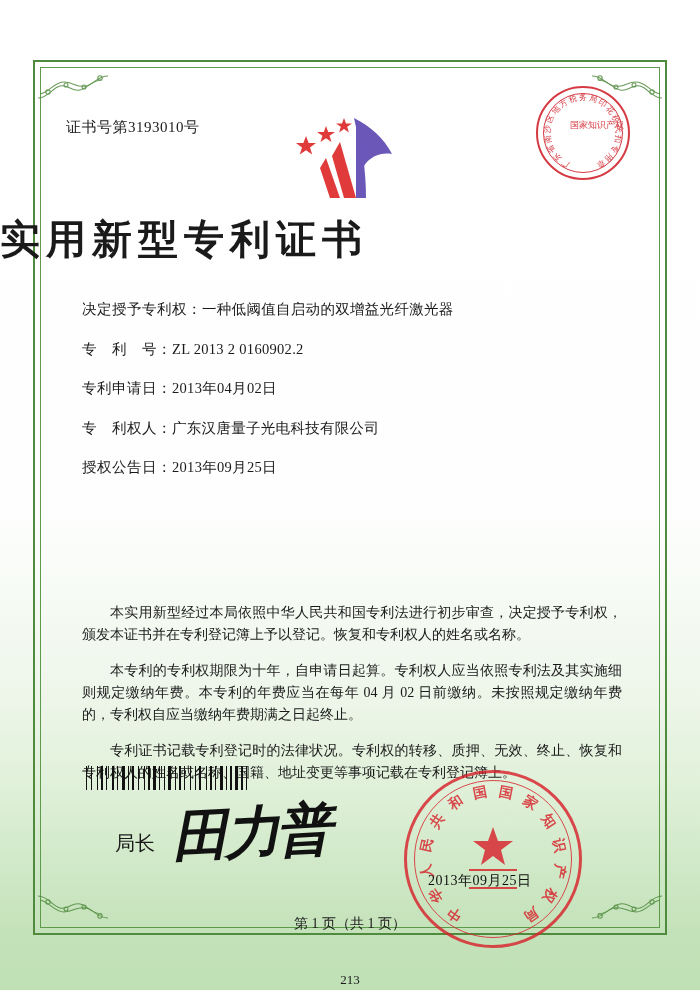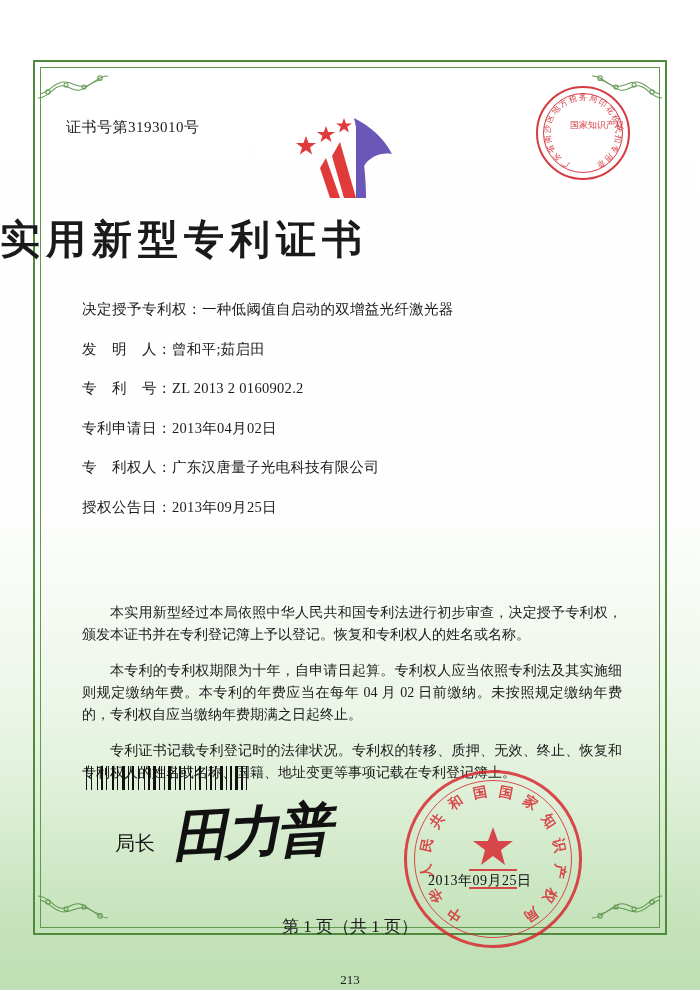--- a/index.html
+++ b/index.html
@@ -219,21 +219,21 @@
     font-size: 14px;
     letter-spacing: .5px;
     color: #111;
   }
 
   
   .page-no {
     position: absolute;
     left: 0; right: 0; top: 915px;
     text-align: center;
-    font-size: 17px;
+    font-size: 14px;
   }
   .doc-no {
     position: absolute;
     left: 0; right: 0; top: 972px;
     text-align: center;
     font-size: 13px;
   }
 </style>
 </head>
 <body>
@@ -332,23 +332,20 @@
         <span class="ch" style="transform: rotate(133.333deg);">用</span>
         <span class="ch" style="transform: rotate(150deg);">章</span>
       </div>
   </div>
 
   <div class="title">实用新型专利证书</div>
 
   <div class="fields">
     <div class="field-row">
       <span class="field-label">决定授予专利权：</span><span class="field-value">一种低阈值自启动的双增益光纤激光器</span>
-    </div>
-    <div class="field-row">
-      <span class="field-label">发　明　人：</span><span class="field-value">曾和平;茹启田</span>
     </div>
     <div class="field-row">
       <span class="field-label">专　利　号：</span><span class="field-value">ZL 2013 2 0160902.2</span>
     </div>
     <div class="field-row">
       <span class="field-label">专利申请日：</span><span class="field-value">2013年04月02日</span>
     </div>
     <div class="field-row">
       <span class="field-label">专　利权人：</span><span class="field-value">广东汉唐量子光电科技有限公司</span>
     </div>

